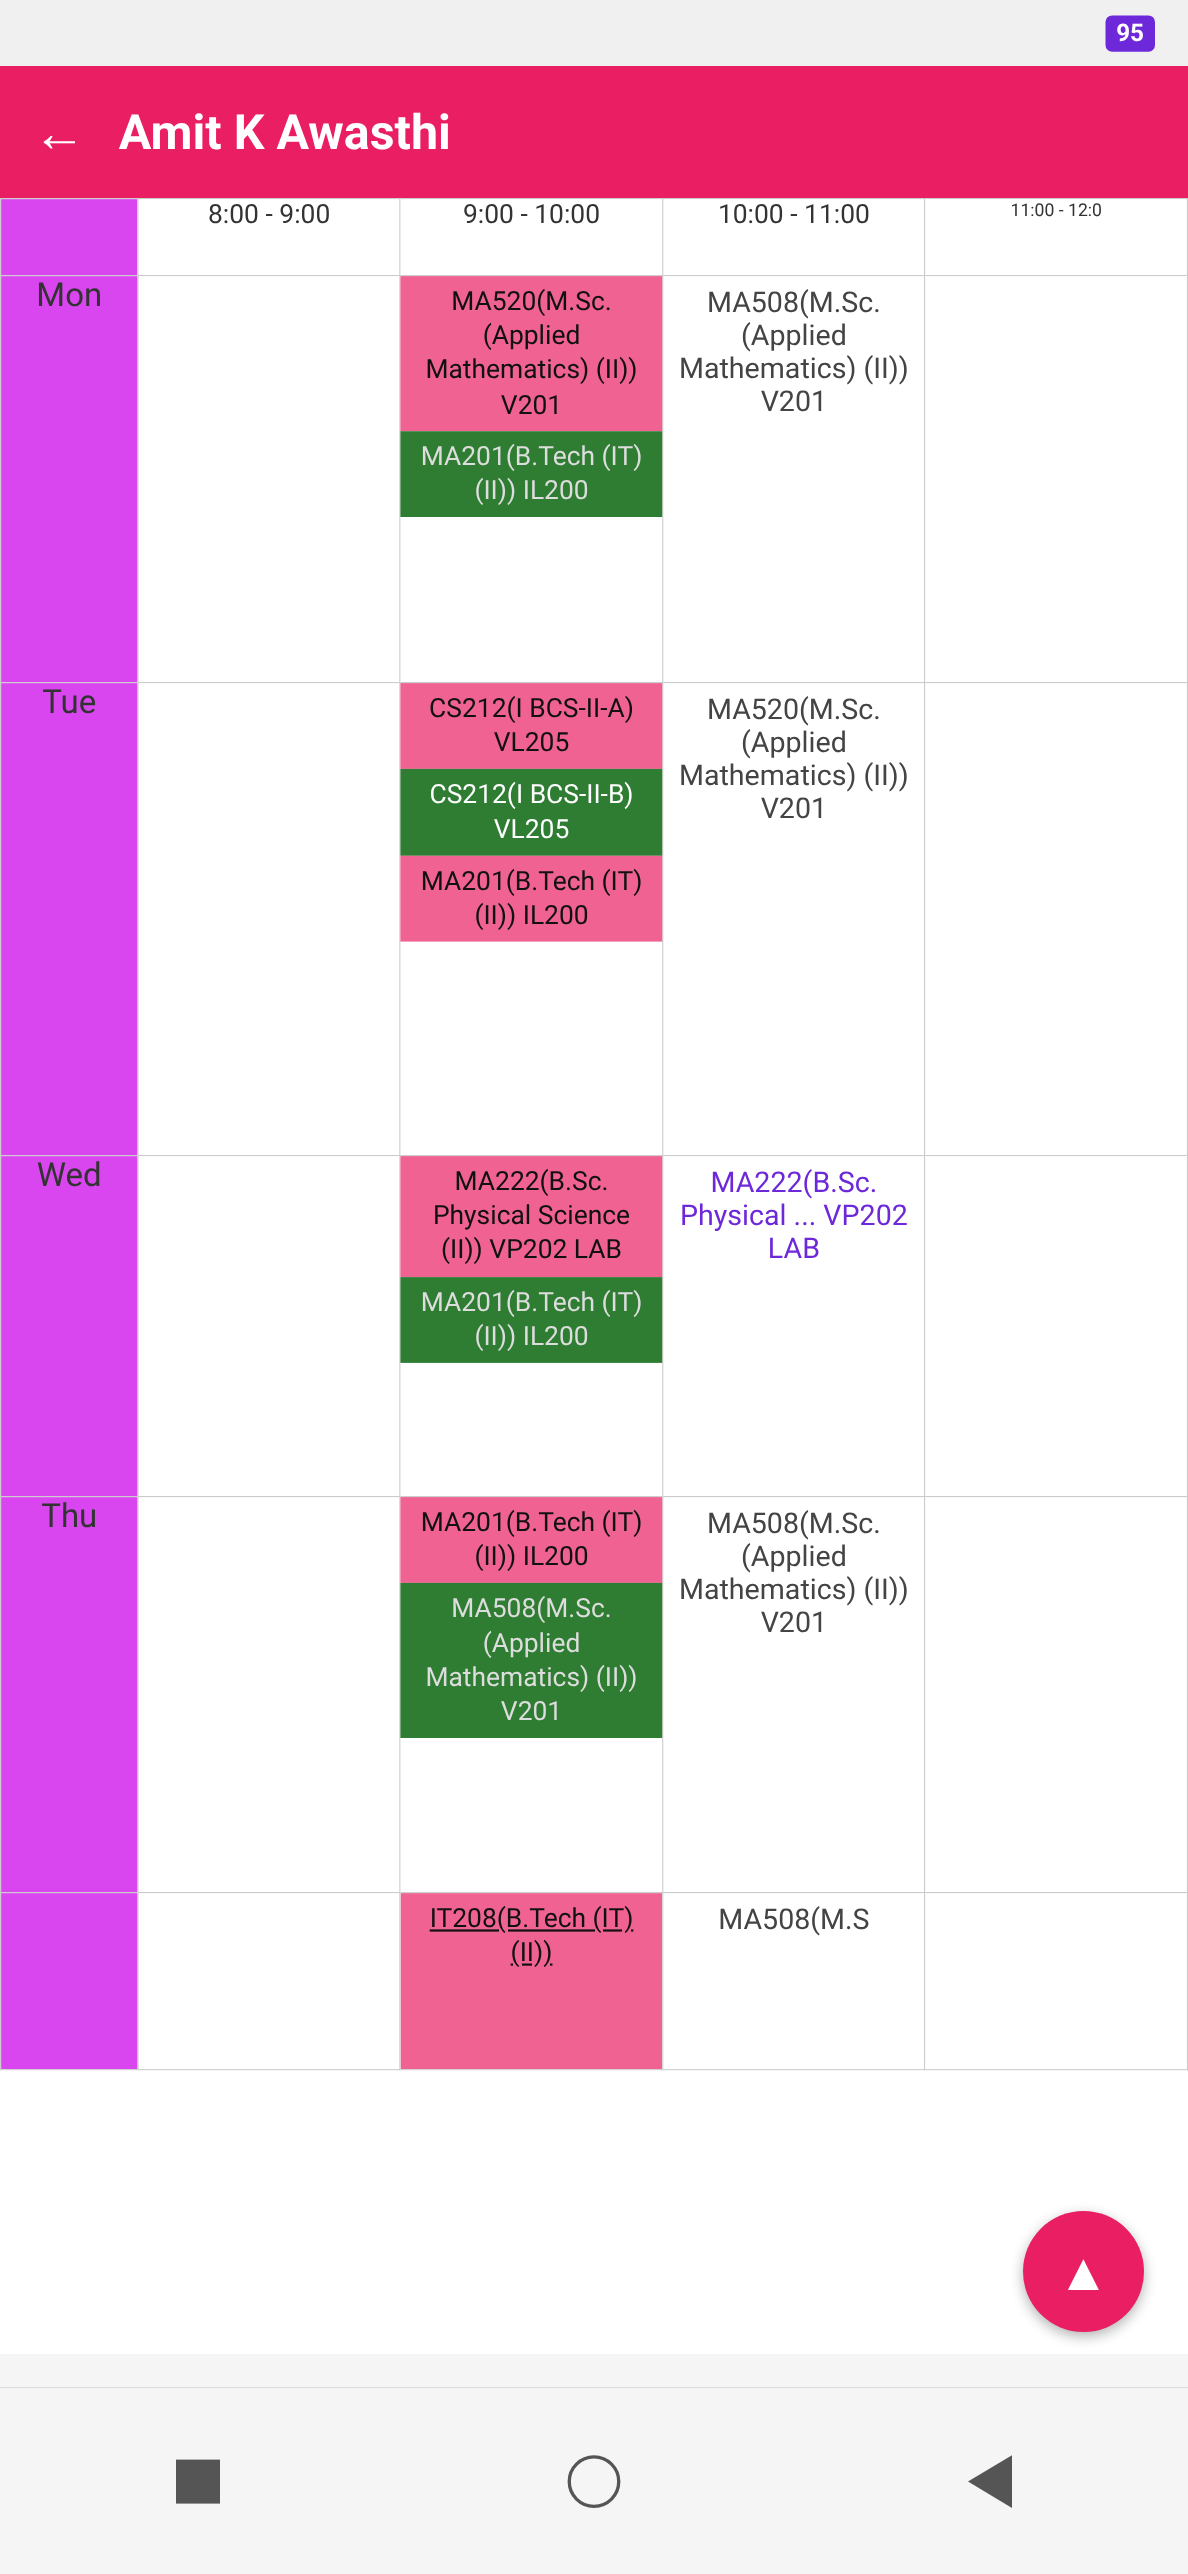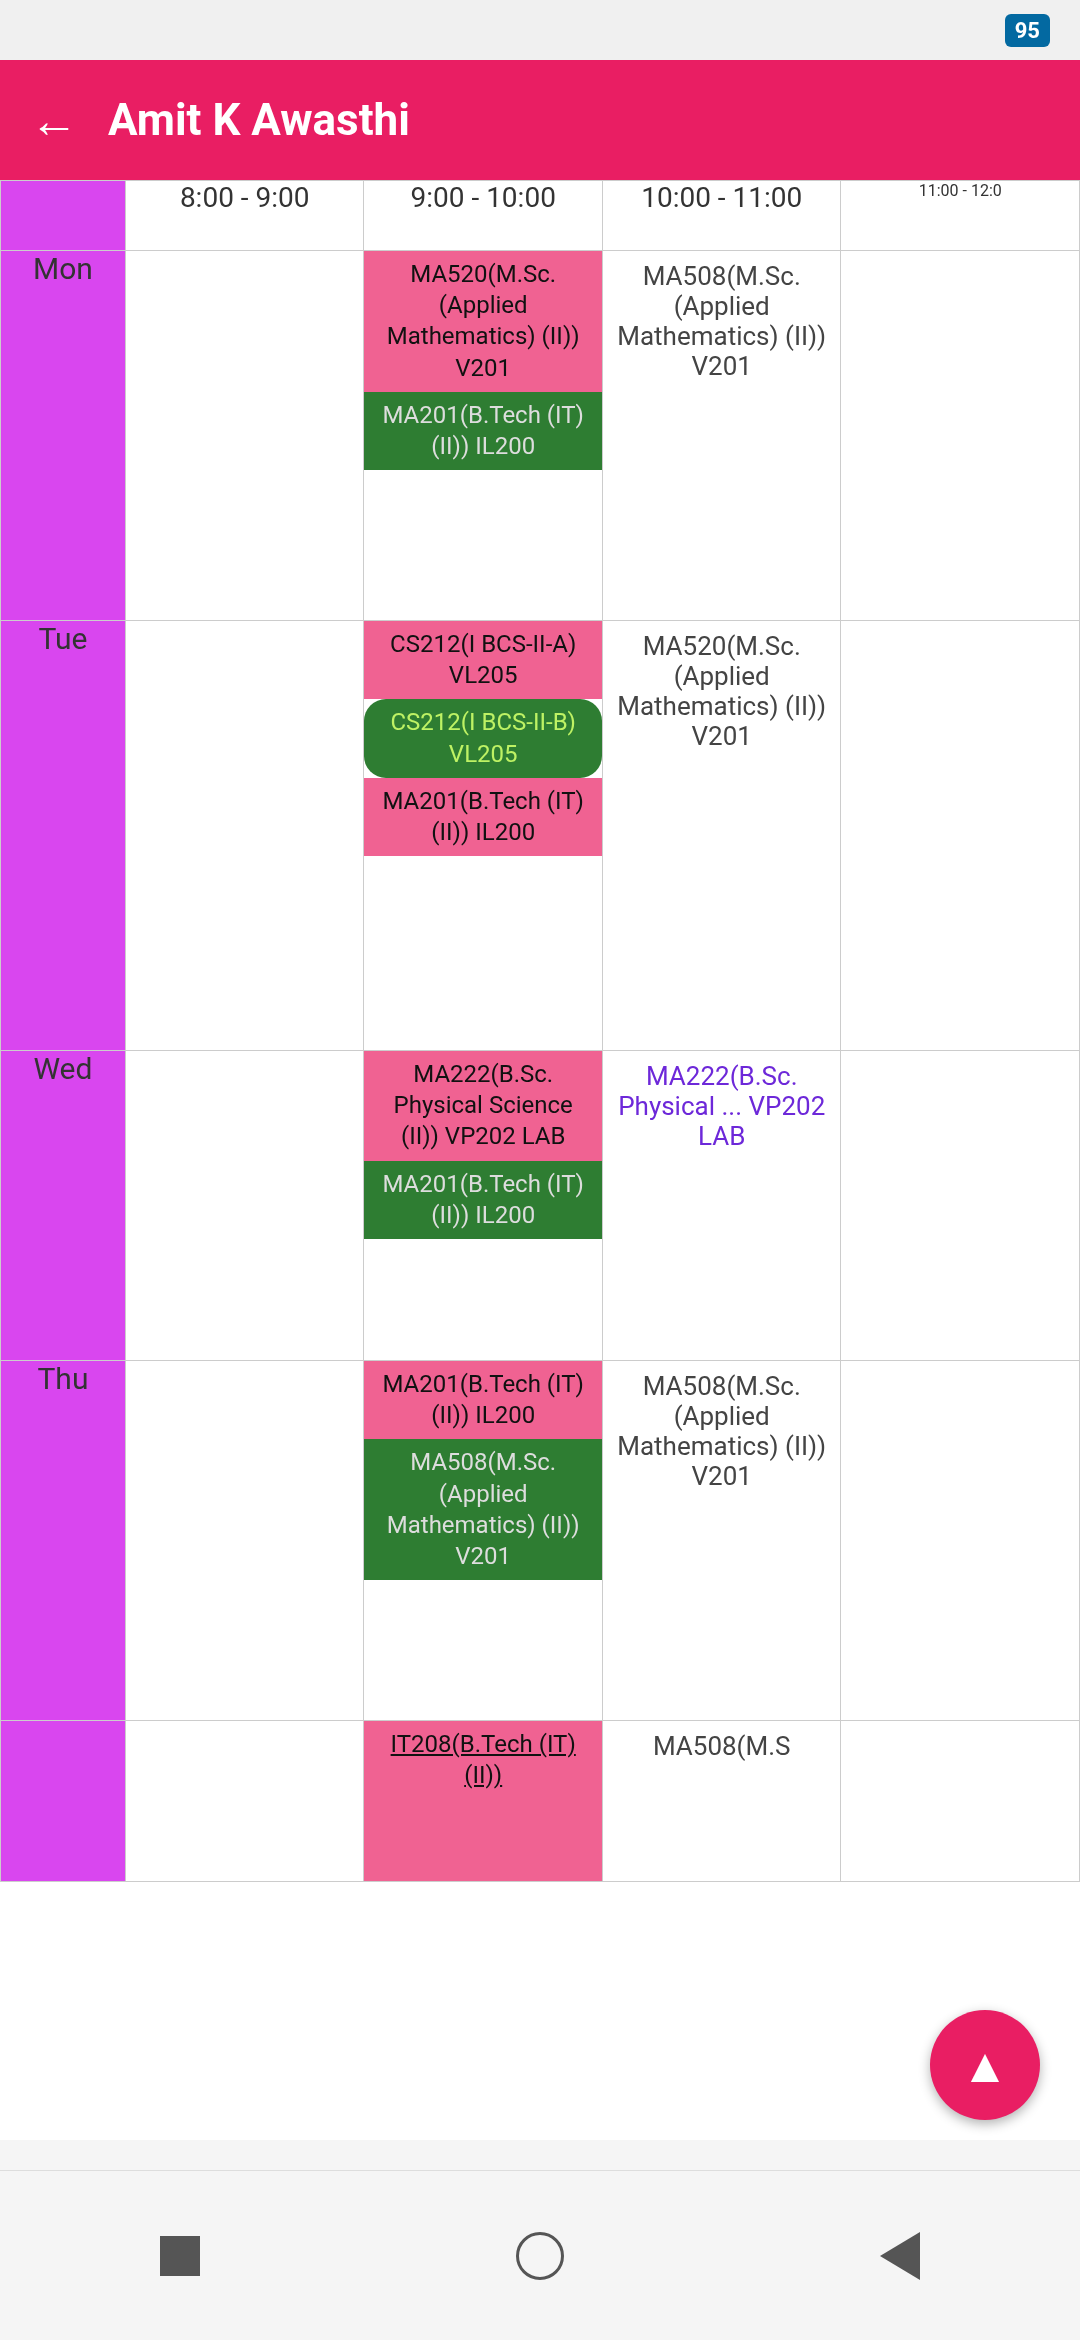--- a/index.html
+++ b/index.html
@@ -16,21 +16,21 @@
     
     .status-bar {
       height: 60px;
       background: #f0f0f0;
       display: flex;
       align-items: center;
       justify-content: flex-end;
       padding: 0 30px;
     }
     .battery-icon {
-      background: #0369a1;
+      background: #6d28d9;
       color: white;
       font-size: 22px;
       font-weight: bold;
       padding: 4px 10px;
       border-radius: 6px;
     }
 
     
     .header {
       height: 120px;
@@ -67,21 +67,21 @@
       vertical-align: top;
       padding: 0;
     }
 
     
     .time-header {
       height: 70px;
       background: white;
       text-align: center;
       vertical-align: middle;
-      font-size: 28px;
+      font-size: 24px;
       color: #333;
       font-weight: normal;
       padding: 0 5px;
     }
 
     .day-cell {
       width: 110px;
       text-align: center;
       vertical-align: middle;
       font-size: 30px;
@@ -235,21 +235,21 @@
       </td>
       <td class="slot-cell"></td>
     </tr>
 
     <tr class="row-tue">
       <td class="day-cell">Tue</td>
       <td class="slot-cell"></td>
       <td class="slot-cell" style="padding:0;">
         <div class="slot-inner">
           <div class="course-block course-pink" style="flex:1;">CS212(I BCS-II-A) VL205</div>
-          <div class="course-block course-green" style="flex:1; color:#bef264;border-radius:22px;">CS212(I BCS-II-B) VL205</div>
+          <div class="course-block course-green" style="flex:1; color:#ffffff;">CS212(I BCS-II-B) VL205</div>
           <div class="course-block course-pink" style="flex:1;">MA201(B.Tech (IT) (II)) IL200</div>
         </div>
       </td>
       <td class="slot-cell" style="padding:10px 8px; font-size:26px; text-align:center; color:#444; vertical-align:top;">
         MA520(M.Sc. (Applied Mathematics) (II)) V201
       </td>
       <td class="slot-cell"></td>
     </tr>
 
     <tr class="row-wed">

